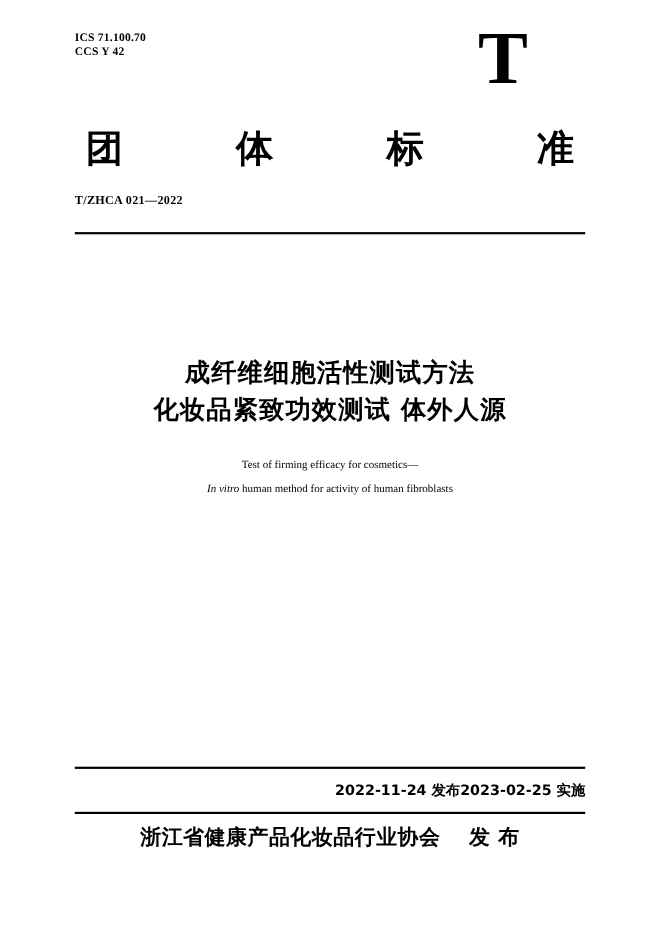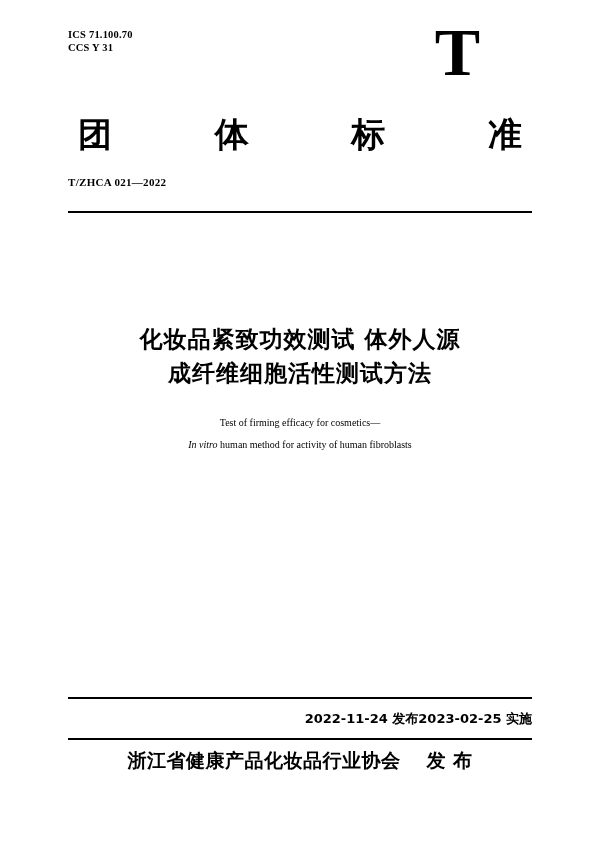--- a/index.html
+++ b/index.html
@@ -160,39 +160,39 @@
   .issuer .gap { display: inline-block; width: 26px; }
 </style>
 </head>
 <body>
 
 <div class="page">
 
   <div class="header">
     <div class="ics-block">
       <div class="ics-line">ICS 71.100.70</div>
-      <div class="ics-line">CCS Y 31</div>
+      <div class="ics-line">CCS Y 42</div>
     </div>
     <div class="big-t">T</div>
   </div>
 
   <div class="tuanti">
     <span>团</span>
     <span>体</span>
     <span>标</span>
     <span>准</span>
   </div>
 
   <div class="std-no">T/ZHCA 021—2022</div>
 
   <div class="rule-top"></div>
 
   <div class="title-zh">
+    <div>成纤维细胞活性测试方法</div>
     <div>化妆品紧致功效测试  体外人源</div>
-    <div>成纤维细胞活性测试方法</div>
   </div>
 
   <div class="title-en">
     <div>Test of firming efficacy for cosmetics—</div>
     <div>
       <span class="it">In vitro</span><span> human method for activity of human fibroblasts</span>
     </div>
   </div>
 
   <div class="rule-bottom"></div>

